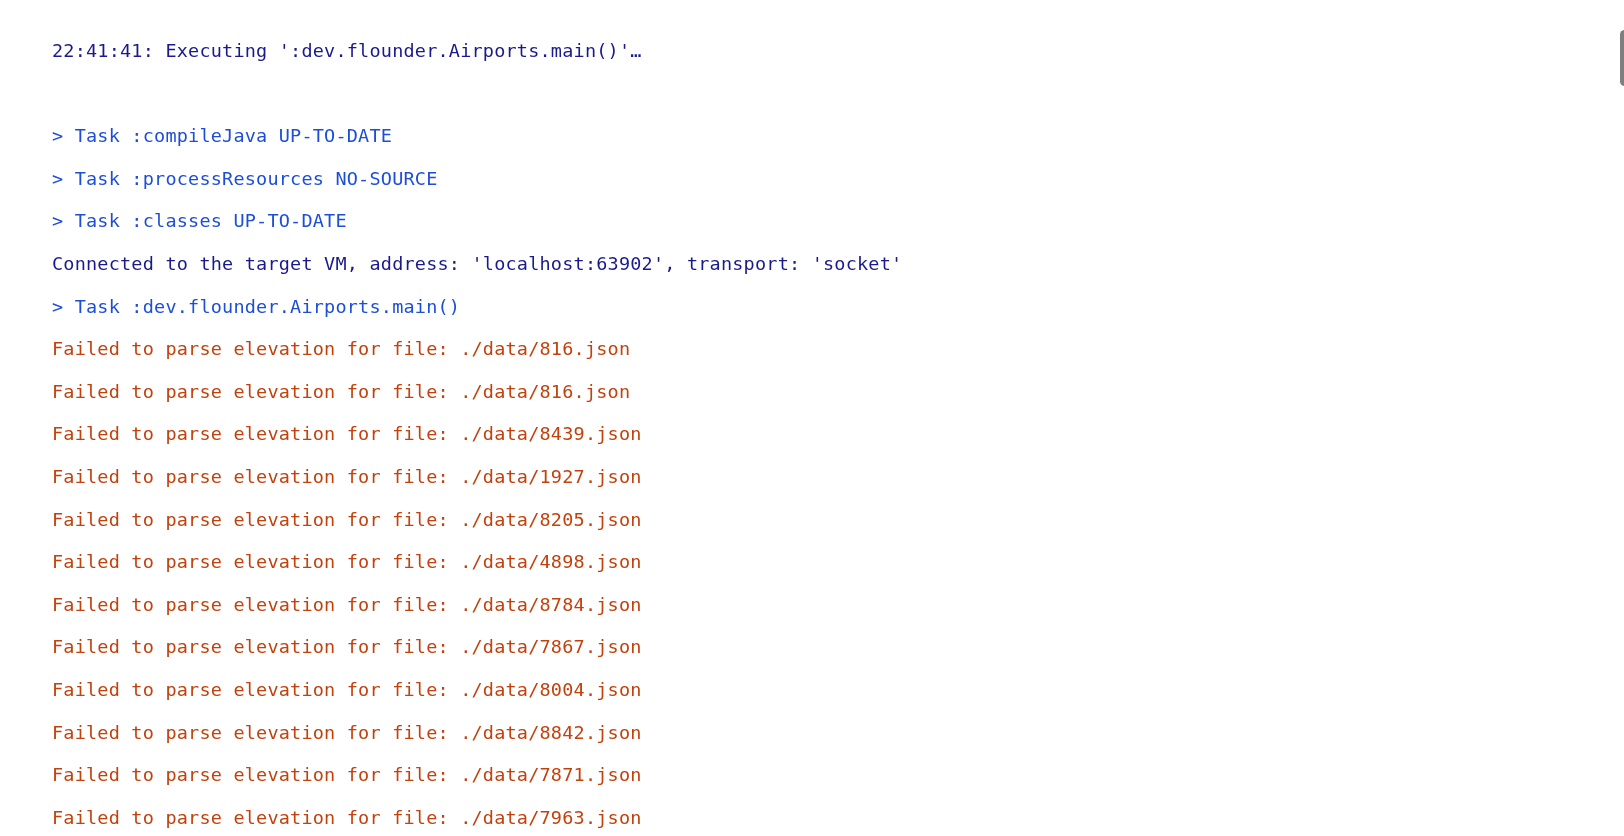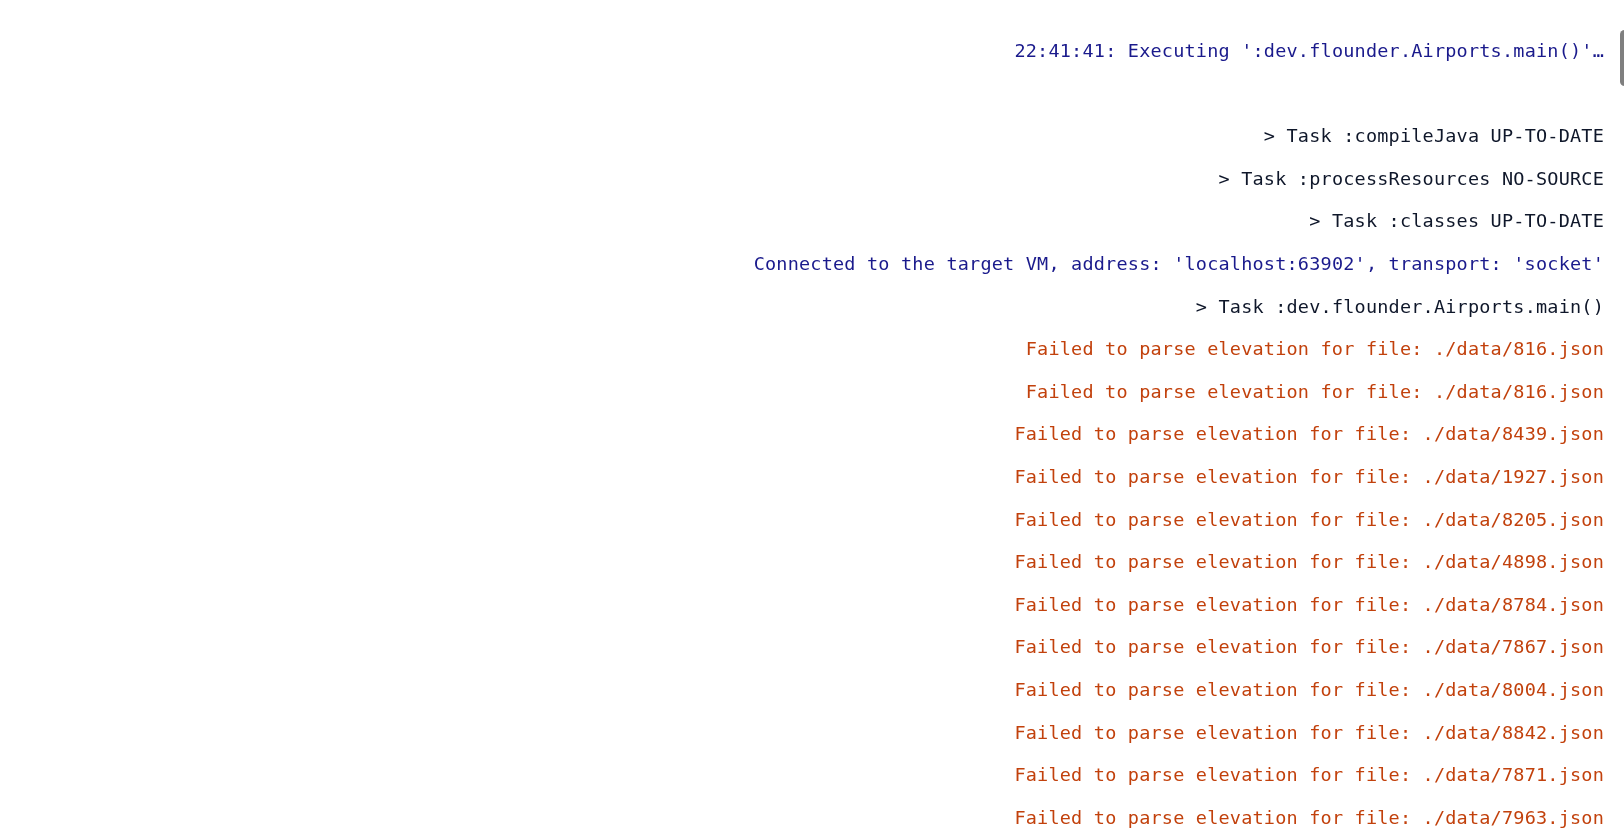--- a/index.html
+++ b/index.html
@@ -1,19 +1,18 @@
 <!DOCTYPE html>
 <html><head>
   <meta charset="utf-8">
   <style>
     * {
       margin: 8px;
       padding: 0;
       box-sizing: border-box;
-      text-align: right;
     }
     body {
       font-family: 'Menlo', 'Monaco', 'Consolas', monospace;
       font-size: 18.5px;
       line-height: 1.87;
       background: #ffffff;
       padding: 10px 20px;
       width: 1624px;
       height: 836px;
       overflow: hidden;
@@ -27,21 +26,21 @@
     .line {
       display: block;
     }
     .info {
       color: #1a1a8c;
     }
     .error {
       color: #c2410c;
     }
     .normal {
-      color: #0f172a;
+      color: #1d4ed8;
     }
     .scrollbar {
       position: absolute;
       right: 3px;
       top: 6px;
       width: 9px;
       height: 56px;
       background: #7f7f7f;
       border-radius: 5px;
     }

